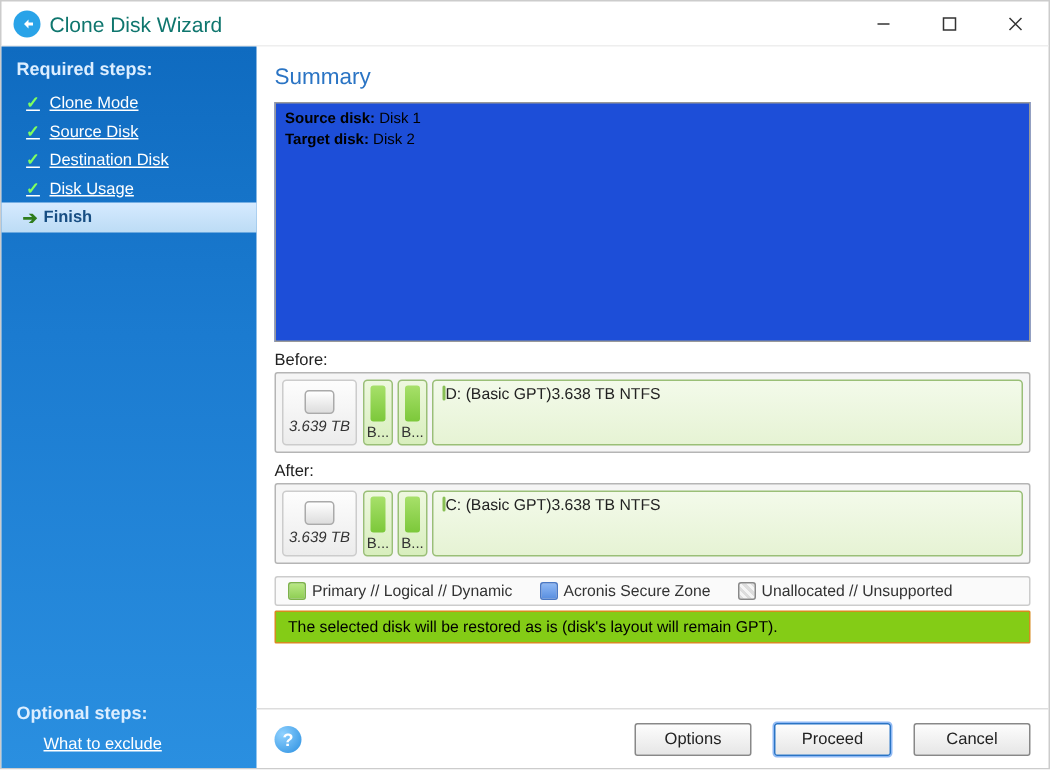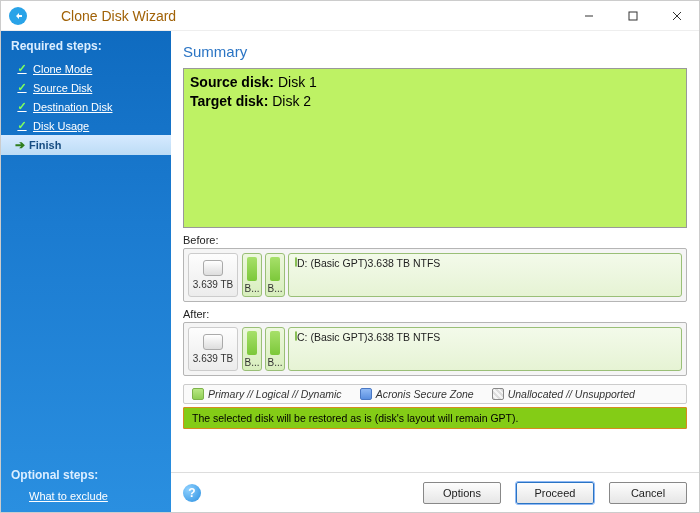--- a/index.html
+++ b/index.html
@@ -3,21 +3,21 @@
 <meta charset="utf-8">
 <style>
   * { box-sizing: border-box; margin: 0; padding: 0; }
   body { font-family: "Segoe UI", Tahoma, sans-serif; font-size: 11px; background: #fff; }
   .window { width: 700px; height: 513px; border: 1px solid #ccc; display: flex; flex-direction: column; background: #fff; }
 
   
   .titlebar { height: 30px; display: flex; align-items: center; padding: 0 0 0 8px; border-bottom: 1px solid #eee; }
   .title-icon { width:18px; height:18px; border-radius:50%; background:#29a3e8; display:flex; align-items:center; justify-content:center; margin-right:6px; }
   .title-icon svg { width:12px; height:12px; }
-  .titlebar-title { font-size: 14px; color: #a16207; margin-left: 28px; }
+  .titlebar-title { font-size: 14px; color: #0f766e; }
   .win-controls { margin-left: auto; display: flex; }
   .win-btn { width: 44px; height: 28px; display: flex; align-items: center; justify-content: center; color: #555; }
   .win-btn svg { width:10px; height:10px; }
 
   
   .body { flex: 1; display: flex; min-height:0; }
   .sidebar { width: 170px; background: linear-gradient(to bottom, #0f6bc0 0%, #1b7bd0 40%, #2a8fe0 100%); color: #fff; display:flex; flex-direction:column; }
   .side-head { font-size: 12px; font-weight: bold; padding: 8px 10px 6px 10px; color: #dceeff; }
   .step { display: flex; align-items: center; padding: 3px 10px 3px 14px; font-size: 11px; color: #fff; text-decoration: underline; cursor: pointer; }
   .step .chk { width:14px; text-align:center; margin-right:4px; font-weight:bold; text-decoration:none; }
@@ -25,34 +25,34 @@
   .step.current { background: linear-gradient(to bottom,#d6eaff,#bcdcf5); color:#174d82; text-decoration:none; font-weight:bold; }
   .step.current .arrow { color:#2f7d1d; margin-right:4px; font-size:12px; }
   .side-spacer { flex:1; }
   .side-opt { font-size:12px; font-weight:bold; padding:8px 10px 4px 10px; color:#dceeff; }
   .side-link { padding:4px 10px 10px 28px; color:#fff; text-decoration:underline; font-size:11px; cursor:pointer; }
 
   
   .main { flex:1; display:flex; flex-direction:column; padding:0; min-width:0; }
   .main-inner { flex:1; padding:8px 12px 0 12px; display:flex; flex-direction:column; min-height:0; }
   .main-title { font-size:15px; color:#2a74c4; padding:4px 0 8px 0; }
-  .summary-box { border:1px solid #999; padding:4px 6px; font-size:14px; line-height:1.35; height:160px; overflow:hidden; background:#bef264; }
+  .summary-box { border:1px solid #999; padding:4px 6px; font-size:10px; line-height:1.35; height:160px; overflow:hidden; background:#1d4ed8; }
   .summary-box .lbl { font-weight:bold; }
   .sec-label { font-size:11px; margin:6px 0 2px 0; color:#222; }
   .disk-box { border:1px solid #b5b5b5; background:#f5f5f5; padding:4px; display:flex; align-items:stretch; height:54px; border-radius:2px; }
-  .disk-left { width:50px; display:flex; flex-direction:column; align-items:center; justify-content:center; border:1px solid #ccc; border-radius:3px; background:linear-gradient(#fdfdfd,#ececec); margin-right:4px; }
+  .disk-left { width:50px; display:flex; flex-direction:column; align-items:center; justify-content:center; border:1px solid #ccc; border-radius:3px; background:linear-gradient(#fdfdfd,#ececec); margin-right:4px;font-style:italic; }
   .disk-left .hdd { width:20px; height:16px; border:1px solid #aaa; border-radius:3px; background:linear-gradient(#fff,#ddd); margin-bottom:3px; }
   .disk-left .size { font-size:10px; color:#333; }
   .part-small { width:20px; border:1px solid #9abf77; border-radius:3px; margin-right:3px; background:linear-gradient(#eef8df,#d8eebd); display:flex; flex-direction:column; align-items:center; justify-content:flex-end; font-size:10px; color:#333; overflow:hidden; padding-bottom:2px; }
   .part-small .bar { width:60%; height:24px; background:linear-gradient(#a7e06a,#7cc83a); border-radius:2px; margin-bottom:2px; }
   .part-big { flex:1; border:1px solid #9abf77; border-radius:3px; background:linear-gradient(#f3faea,#e6f3d4); display:flex; padding:3px 6px; }
   .part-big .bar { height:10px; background:linear-gradient(#cdeea0,#a2d96a); border:1px solid #88bf55; border-radius:3px; margin-bottom:3px; }
   .part-big .plabel { font-size:10.5px; color:#222; }
   .part-big .psize { font-size:10.5px; color:#222; }
-  .legend { display:flex; gap:18px; align-items:flex-end; border:1px solid #ccc; background:#fafafa; padding:3px 8px; margin-top:8px; font-size:10.5px; color:#333; border-radius:2px;font-style:italic; }
+  .legend { display:flex; gap:18px; align-items:flex-end; border:1px solid #ccc; background:#fafafa; padding:3px 8px; margin-top:8px; font-size:10.5px; color:#333; border-radius:2px; }
   .legend .sw { width:12px; height:12px; border:1px solid #888; border-radius:2px; margin-right:4px; display:inline-block; vertical-align:middle; }
   .sw.green { background:linear-gradient(#b9e884,#8fce54); border-color:#7db24a; }
   .sw.blue { background:linear-gradient(#8fb9f5,#5a8fe0); border-color:#4a78c4; }
   .sw.gray { background:repeating-linear-gradient(45deg,#ddd,#ddd 2px,#f5f5f5 2px,#f5f5f5 4px); }
   .warn-bar { background:#84cc16; border:1px solid #d78a20; color:#000; font-size:10.5px; padding:4px 8px; margin-top:3px; border-radius:1px; }
 
   
   .footer { height:40px; border-top:1px solid #ddd; display:flex; align-items:center; padding:0 12px; }
   .help-icon { width:18px; height:18px; border-radius:50%; background:radial-gradient(circle at 30% 30%, #8fd1ff, #2a8fe0); color:#fff; display:flex; align-items:center; justify-content:center; font-size:12px; font-weight:bold; }
   .footer-spacer { flex:1; }

